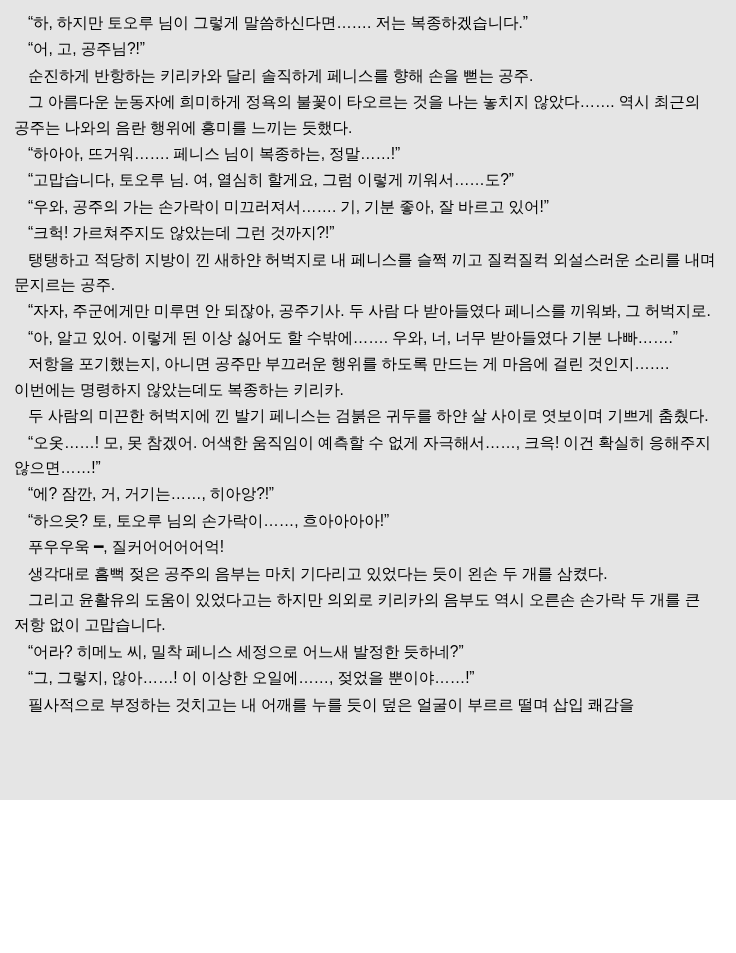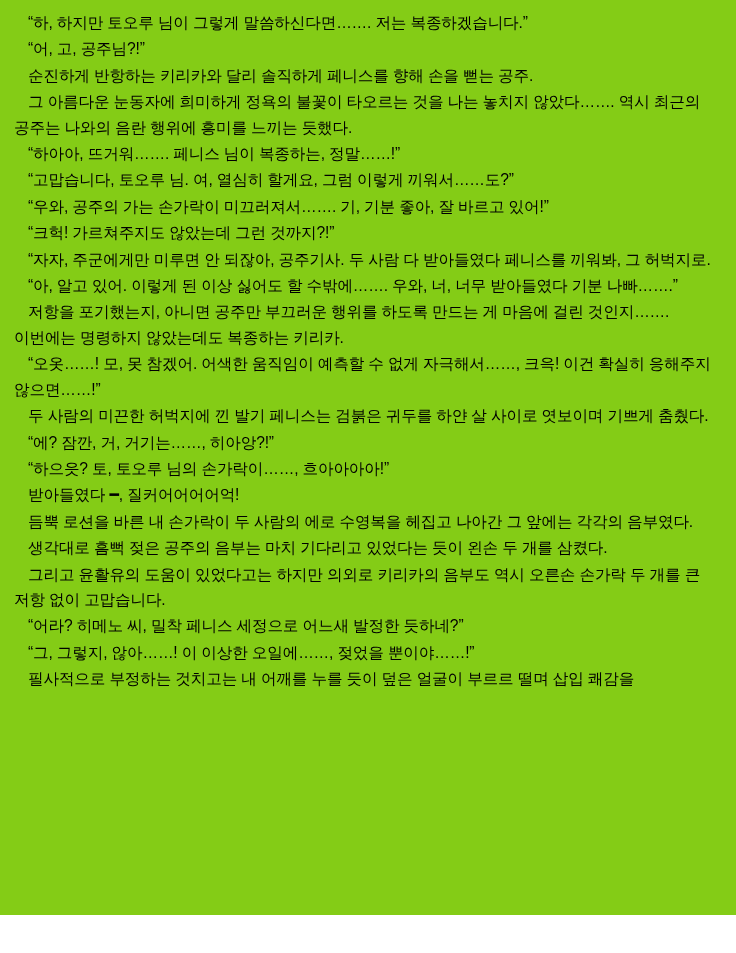--- a/index.html
+++ b/index.html
@@ -10,23 +10,23 @@
   body {
     width: 736px;
     height: 953px;
     font-family: "Liberation Sans", "DejaVu Sans", sans-serif;
     color: #000000;
     overflow: hidden;
   }
   .page {
     box-sizing: border-box;
     width: 736px;
-    height: 915px;
+    height: 800px;
     padding: 10px 14px 0 14px;
-    background: #84cc16;
+    background: #e5e5e5;
   }
   .para {
     font-size: 15.6px;
     line-height: 1.63;
     letter-spacing: -0.15px;
     text-align: left;
     margin: 0 0 1px 0;
     word-break: keep-all;
     white-space: pre-wrap;
   }
@@ -39,27 +39,27 @@
 
 <div class="page">
   <p class="para indent">“하, 하지만 토오루 님이 그렇게 말씀하신다면……. 저는 복종하겠습니다.”</p>
   <p class="para indent">“어, 고, 공주님?!”</p>
   <p class="para indent">순진하게 반항하는 키리카와 달리 솔직하게 페니스를 향해 손을 뻗는 공주.</p>
   <p class="para indent">그 아름다운 눈동자에 희미하게 정욕의 불꽃이 타오르는 것을 나는 놓치지 않았다……. 역시 최근의 공주는 나와의 음란 행위에 흥미를 느끼는 듯했다.</p>
   <p class="para indent">“하아아, 뜨거워……. 페니스 님이 복종하는, 정말……!”</p>
   <p class="para indent">“고맙습니다, 토오루 님. 여, 열심히 할게요, 그럼 이렇게 끼워서……도?”</p>
   <p class="para indent">“우와, 공주의 가는 손가락이 미끄러져서……. 기, 기분 좋아, 잘 바르고 있어!”</p>
   <p class="para indent">“크헉! 가르쳐주지도 않았는데 그런 것까지?!”</p>
+  <p class="para indent">탱탱하고 적당히 지방이 낀 새하얀 허벅지로 내 페니스를 슬쩍 끼고 질컥질컥 외설스러운 소리를 내며 문지르는 공주.</p>
   <p class="para indent">“자자, 주군에게만 미루면 안 되잖아, 공주기사. 두 사람 다 받아들였다 페니스를 끼워봐, 그 허벅지로.</p>
   <p class="para indent">“아, 알고 있어. 이렇게 된 이상 싫어도 할 수밖에……. 우와, 너, 너무 받아들였다 기분 나빠…….”</p>
   <p class="para indent">저항을 포기했는지, 아니면 공주만 부끄러운 행위를 하도록 만드는 게 마음에 걸린 것인지……. 이번에는 명령하지 않았는데도 복종하는 키리카.</p>
+  <p class="para indent">두 사람의 미끈한 허벅지에 낀 발기 페니스는 검붉은 귀두를 하얀 살 사이로 엿보이며 기쁘게 춤췄다.</p>
   <p class="para indent">“오옷……! 모, 못 참겠어. 어색한 움직임이 예측할 수 없게 자극해서……, 크윽! 이건 확실히 응해주지 않으면……!”</p>
-  <p class="para indent">두 사람의 미끈한 허벅지에 낀 발기 페니스는 검붉은 귀두를 하얀 살 사이로 엿보이며 기쁘게 춤췄다.</p>
   <p class="para indent">“에? 잠깐, 거, 거기는……, 히아앙?!”</p>
   <p class="para indent">“하으읏? 토, 토오루 님의 손가락이……, 흐아아아아!”</p>
-  <p class="para indent">받아들였다 ━, 질커어어어어억!</p>
-  <p class="para indent">듬뿍 로션을 바른 내 손가락이 두 사람의 에로 수영복을 헤집고 나아간 그 앞에는 각각의 음부였다.</p>
+  <p class="para indent">푸우우욱 ━, 질커어어어어억!</p>
   <p class="para indent">생각대로 흠뻑 젖은 공주의 음부는 마치 기다리고 있었다는 듯이 왼손 두 개를 삼켰다.</p>
   <p class="para indent">그리고 윤활유의 도움이 있었다고는 하지만 의외로 키리카의 음부도 역시 오른손 손가락 두 개를 큰 저항 없이 고맙습니다.</p>
   <p class="para indent">“어라? 히메노 씨, 밀착 페니스 세정으로 어느새 발정한 듯하네?”</p>
   <p class="para indent">“그, 그렇지, 않아……! 이 이상한 오일에……, 젖었을 뿐이야……!”</p>
   <p class="para indent">필사적으로 부정하는 것치고는 내 어깨를 누를 듯이 덮은 얼굴이 부르르 떨며 삽입 쾌감을</p>
 </div>
 
 </body></html>

